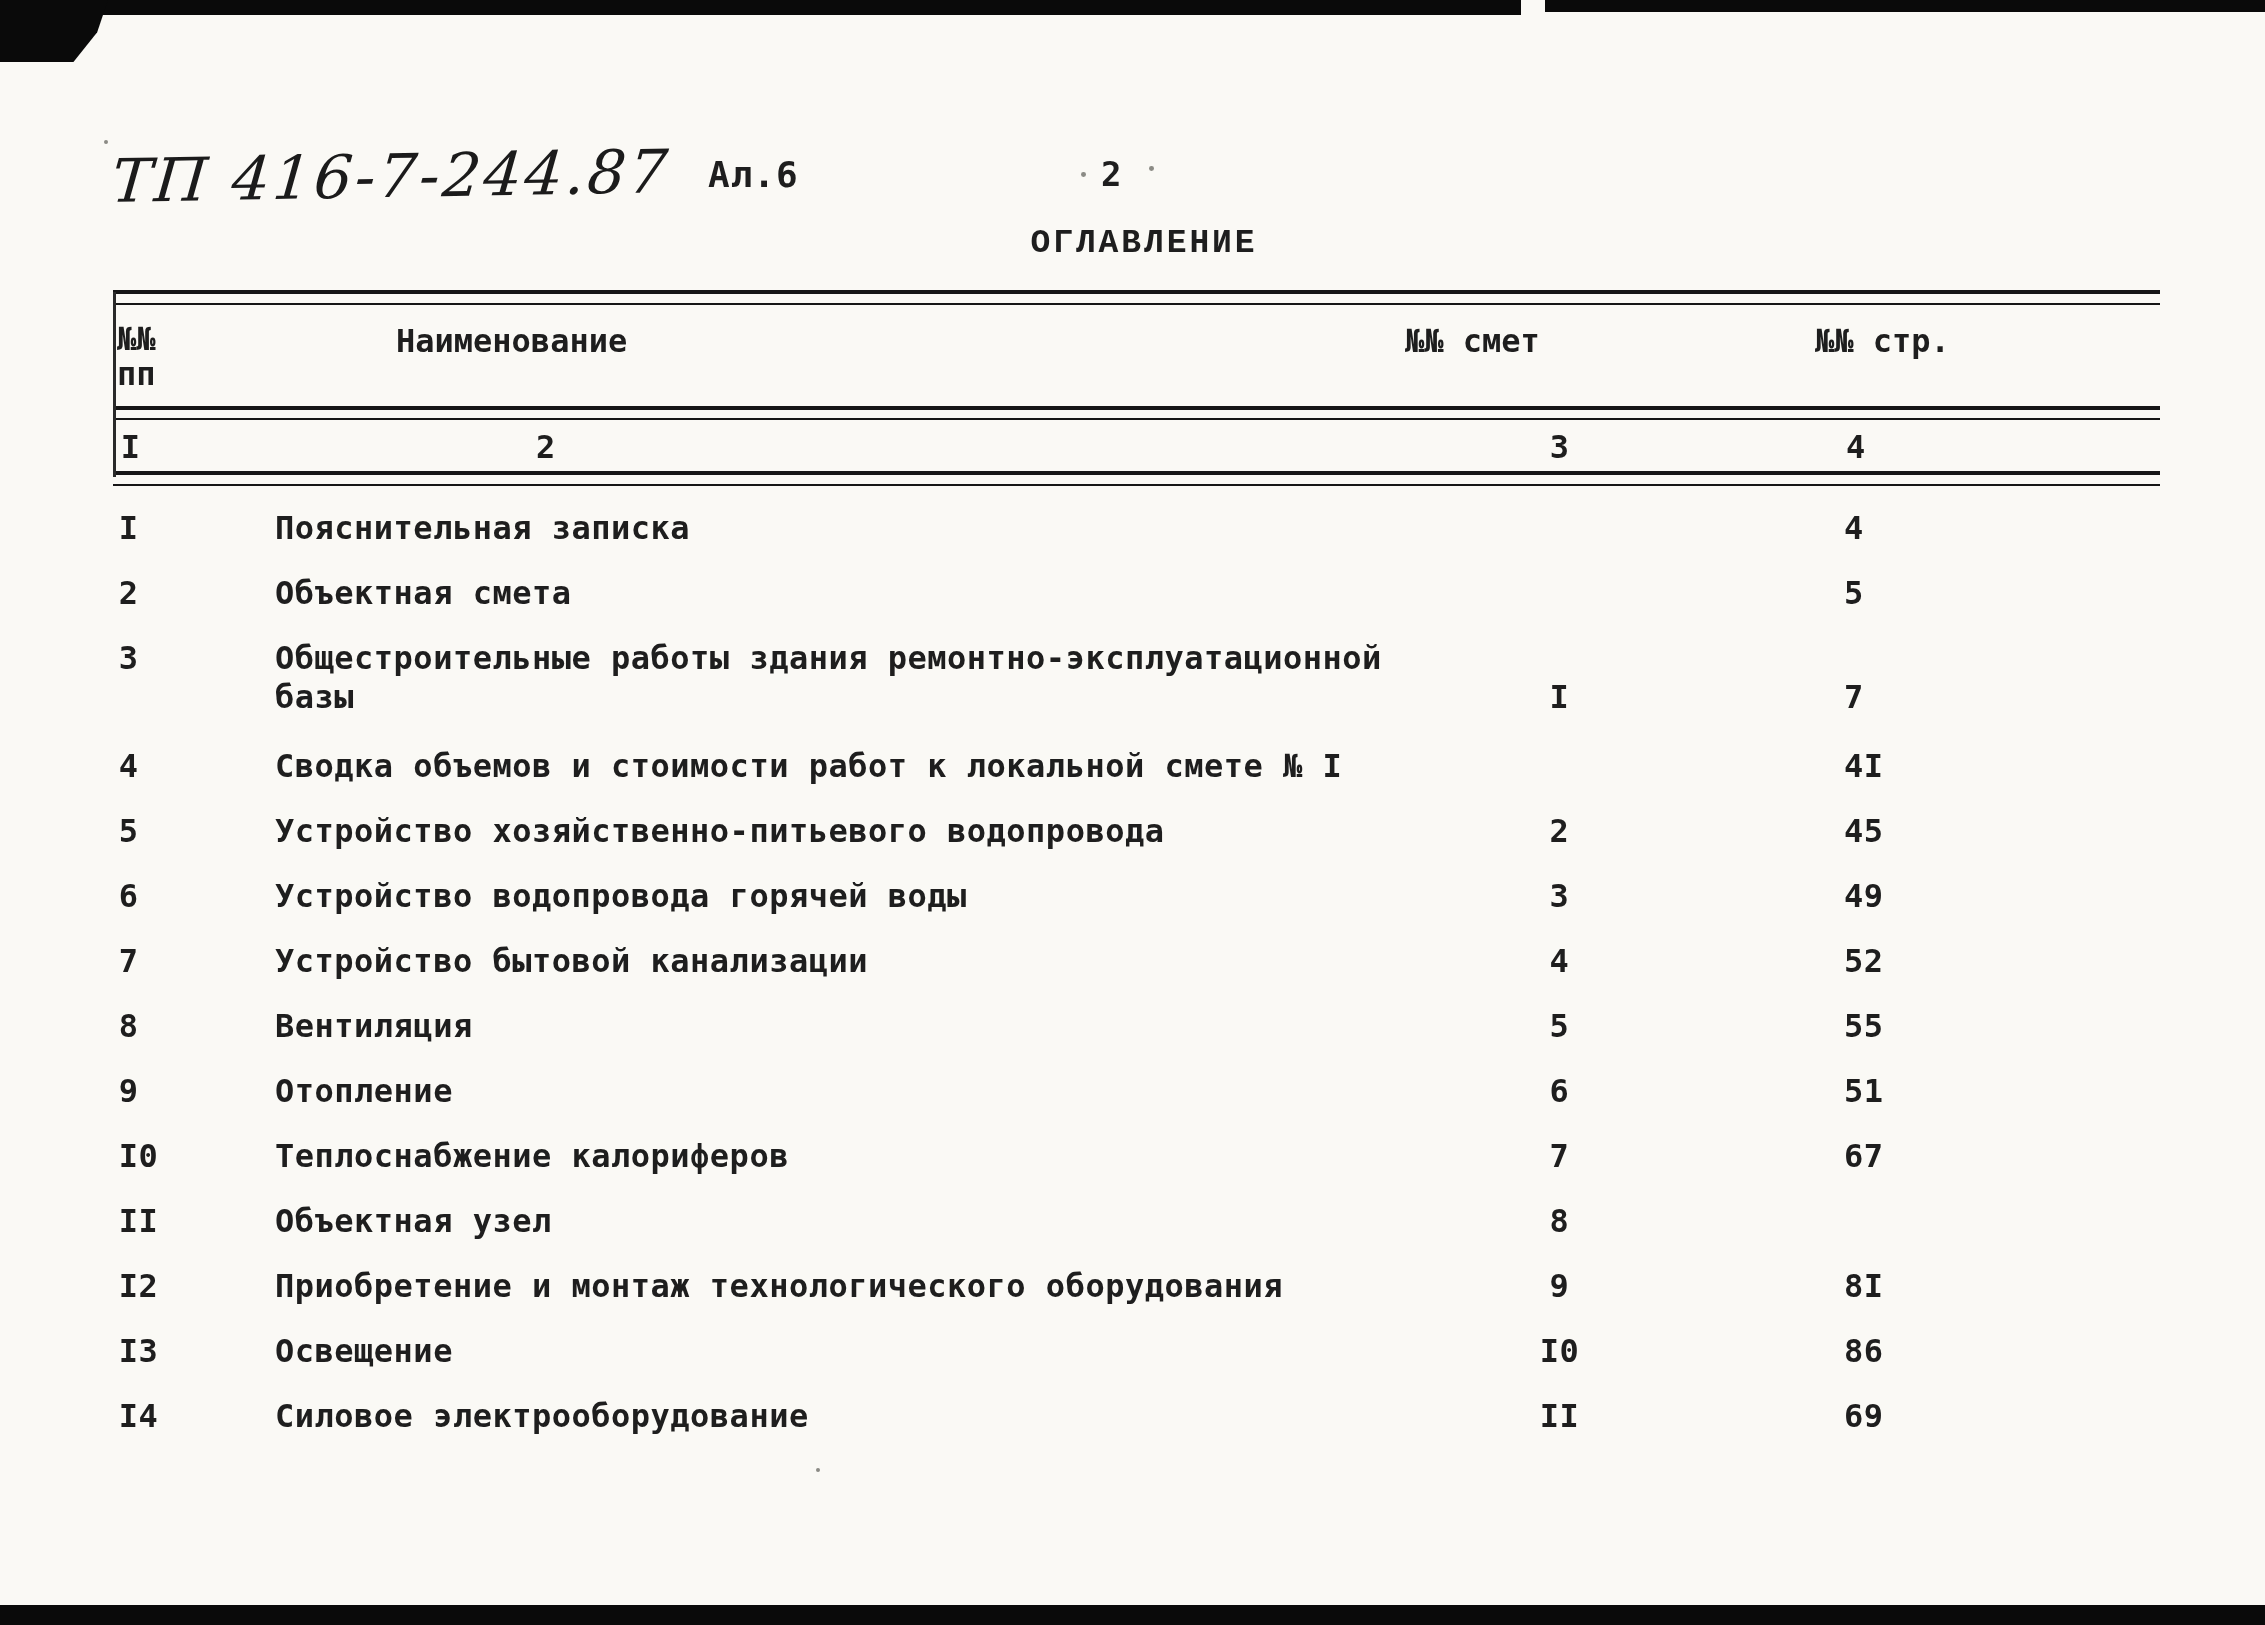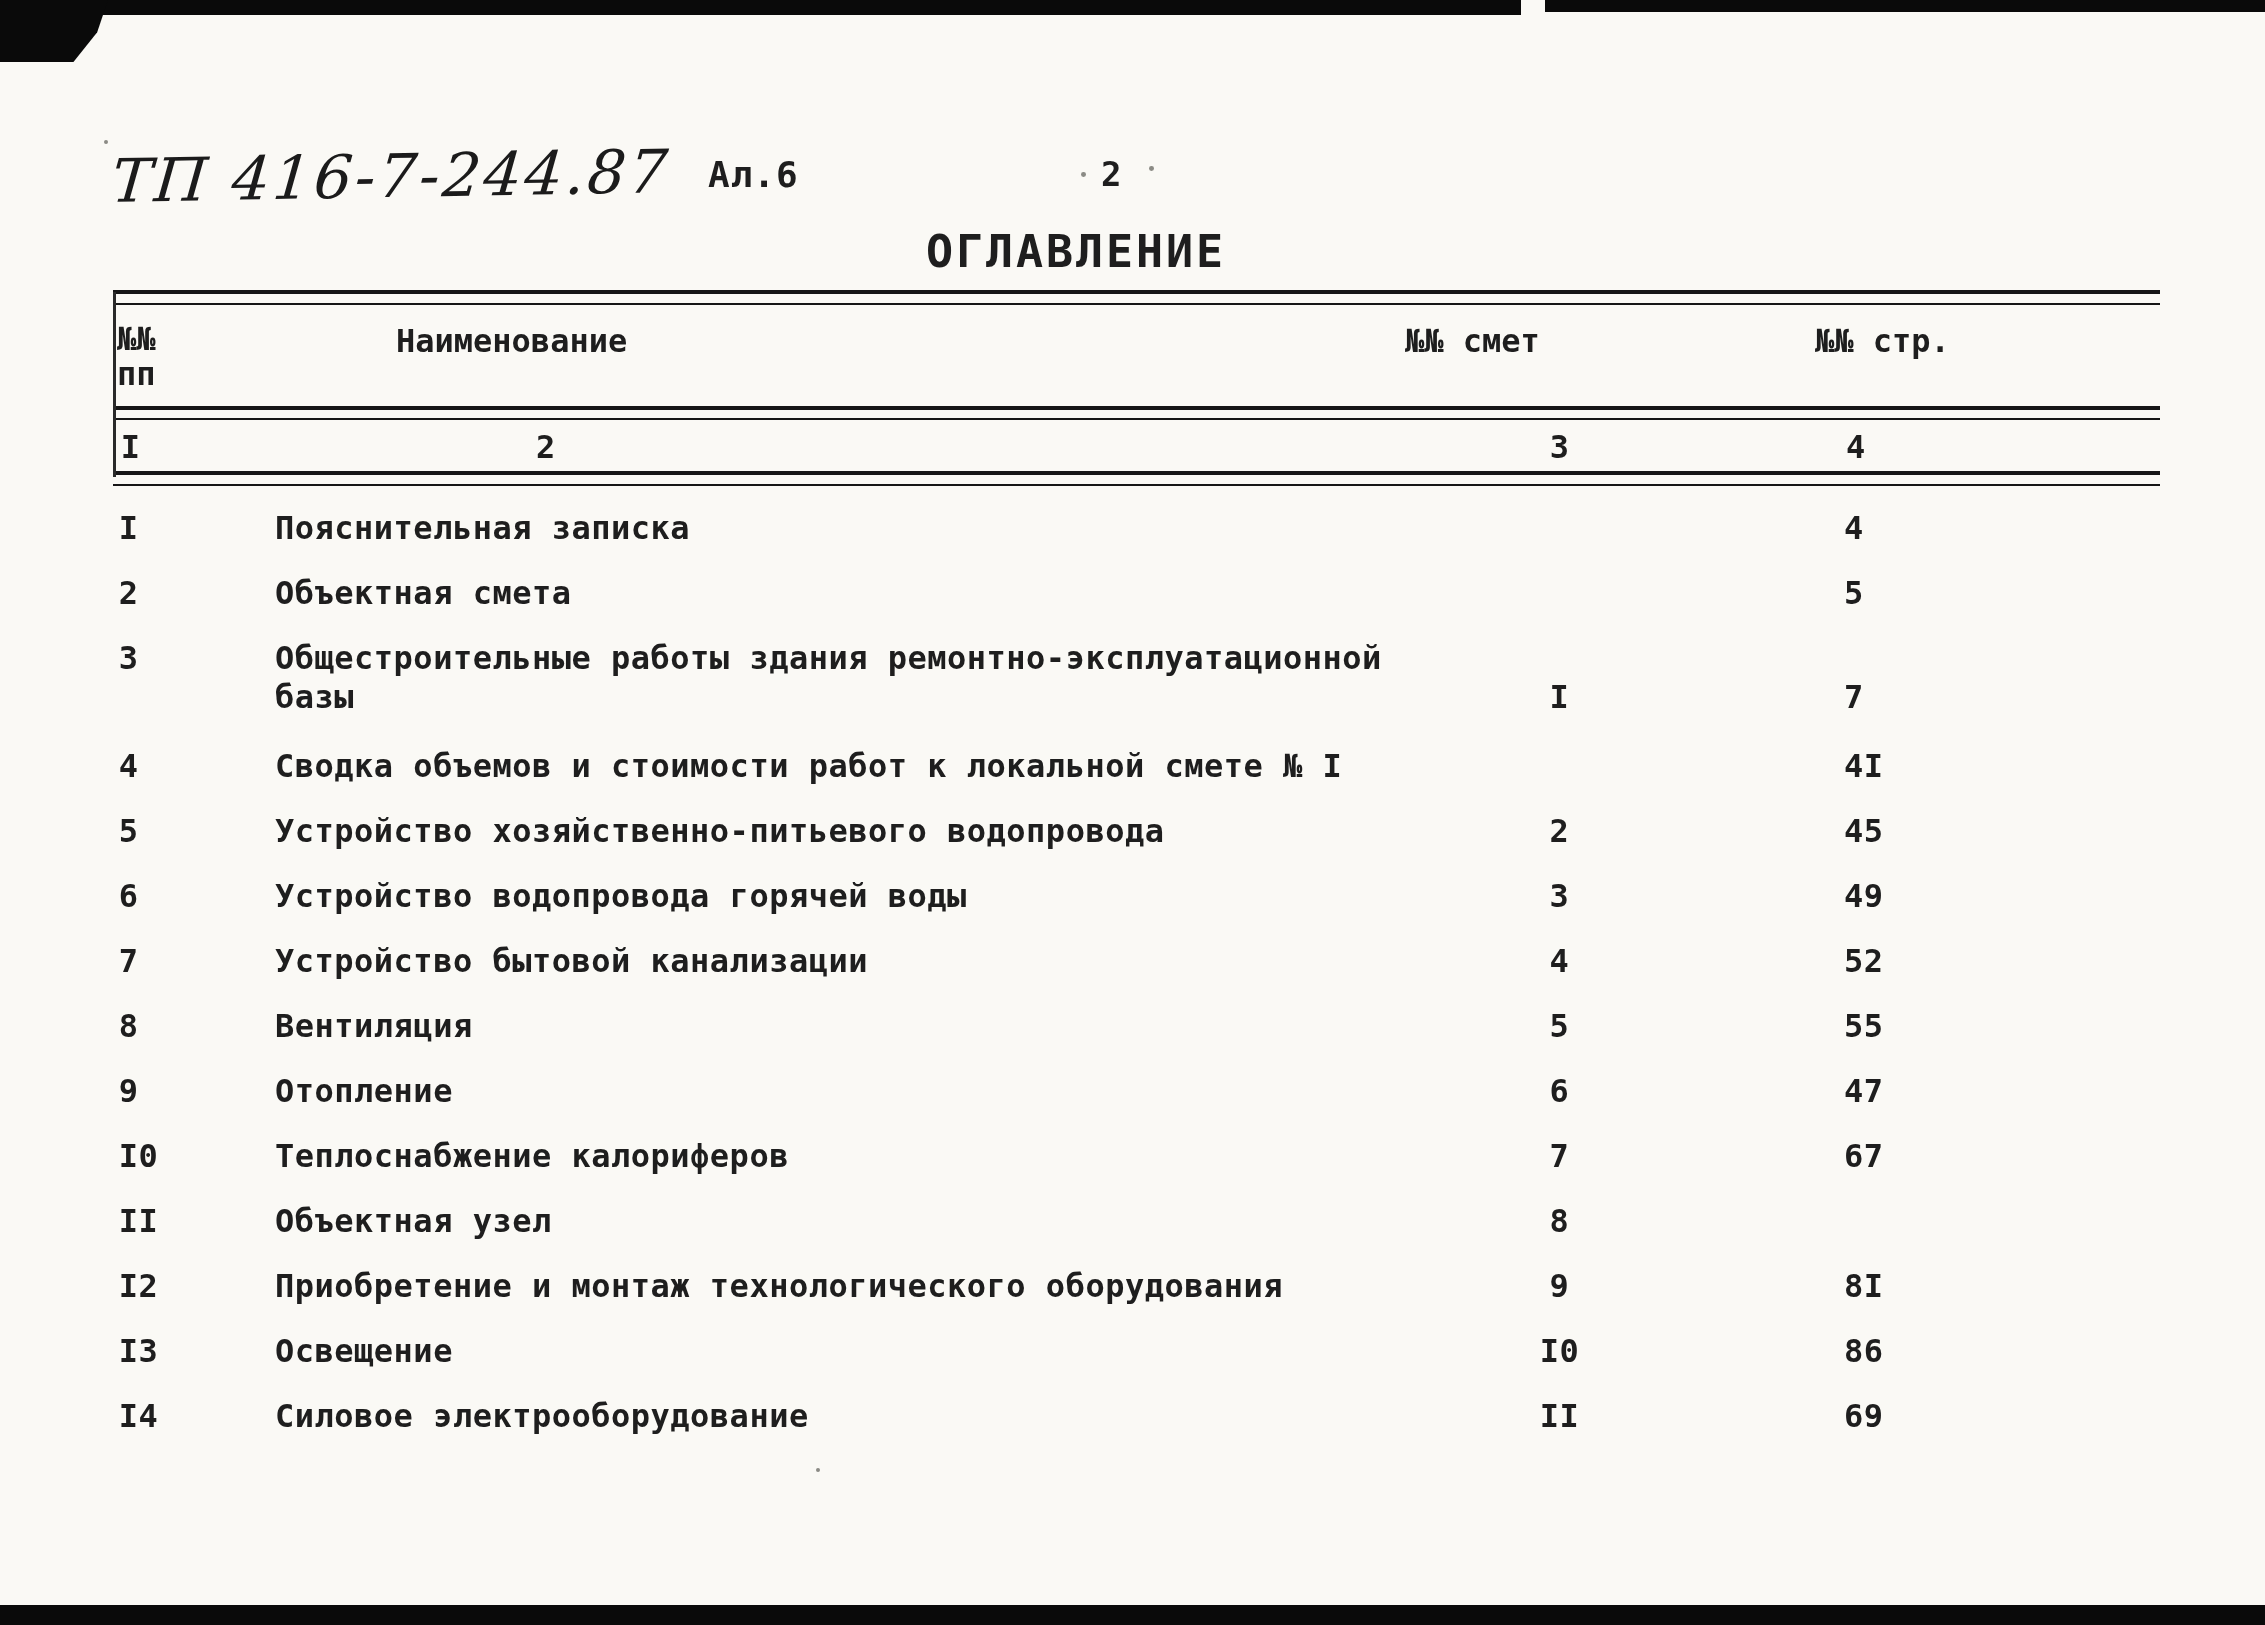--- a/index.html
+++ b/index.html
@@ -32,23 +32,23 @@
   }
   .sheet-label {
     position:absolute; left:708px; top:154px;
     font-size:36px; font-weight:700; letter-spacing:1px;
   }
   .page-number {
     position:absolute; left:1101px; top:154px;
     font-size:34px; font-weight:700;
   }
   .page-title {
-    position:absolute; left:1076px; top:225px;
+    position:absolute; left:1144px; top:225px;
     transform:translateX(-50%);
-    font-size:45px; font-weight:700; letter-spacing:2.9px;
+    font-size:33px; font-weight:700; letter-spacing:2.9px;font-family:Liberation Mono, monospace;
   }
 
   
   .table-area { position:absolute; left:113px; top:290px; width:2047px; }
   .dbl { height:14.5px; border-top:4.8px solid #161616; border-bottom:2.9px solid #161616; }
   .vline-left { position:absolute; left:0; top:1.9px; width:2.9px; height:185px; background:#2a2a2a; }
 
   .grid4 { display:grid; grid-template-columns:162px 1130px 309px auto; }
 
   .header-row { height:101px; padding-top:17.4px; font-size:32px; font-weight:700; }
@@ -181,21 +181,21 @@
         <div class="cell cell-num">8</div>
         <div class="cell cell-name">Вентиляция</div>
         <div class="cell cell-smeta">5</div>
         <div class="cell cell-page">55</div>
       </div>
 
       <div class="row grid4">
         <div class="cell cell-num">9</div>
         <div class="cell cell-name">Отопление</div>
         <div class="cell cell-smeta">6</div>
-        <div class="cell cell-page">47</div>
+        <div class="cell cell-page">51</div>
       </div>
 
       <div class="row grid4">
         <div class="cell cell-num">I0</div>
         <div class="cell cell-name">Теплоснабжение калориферов</div>
         <div class="cell cell-smeta">7</div>
         <div class="cell cell-page">67</div>
       </div>
 
       <div class="row grid4">

